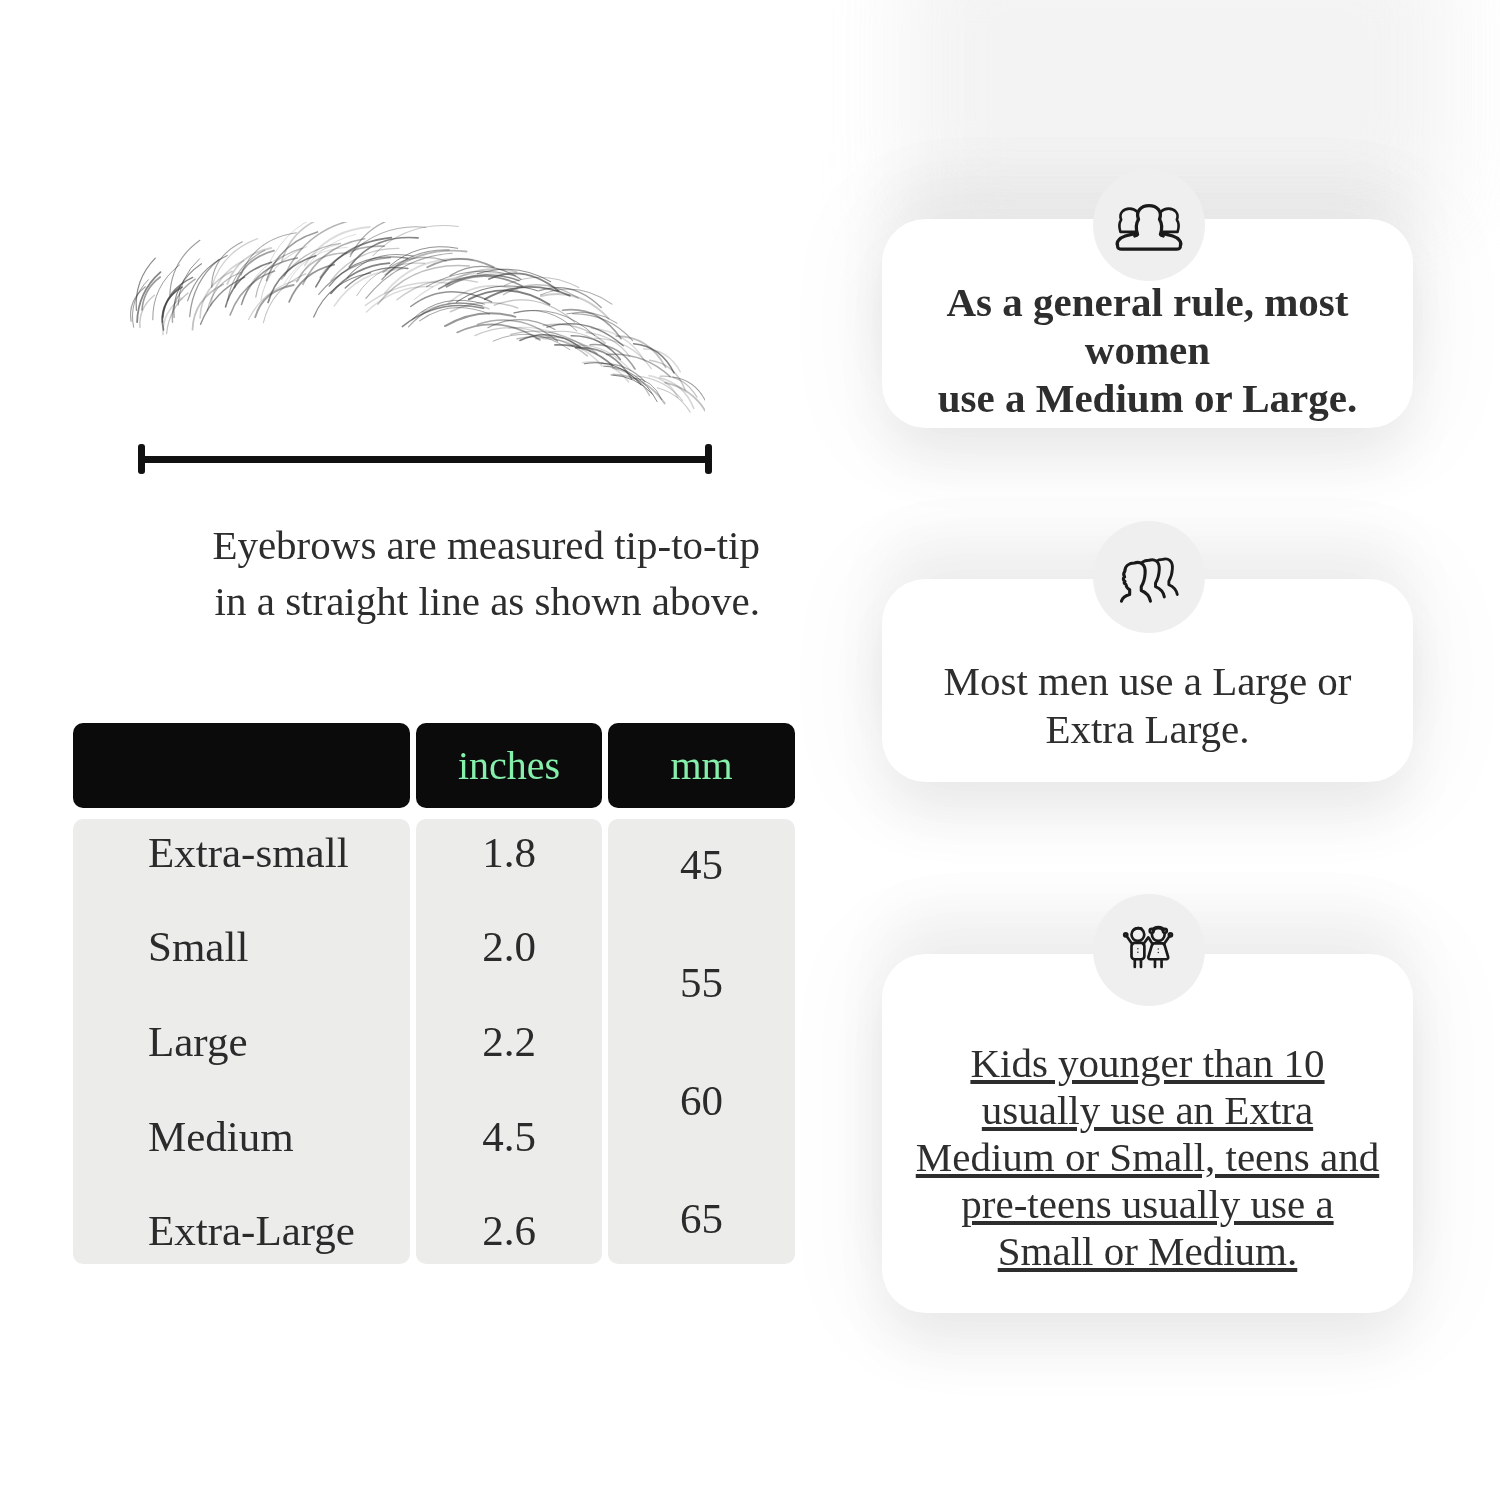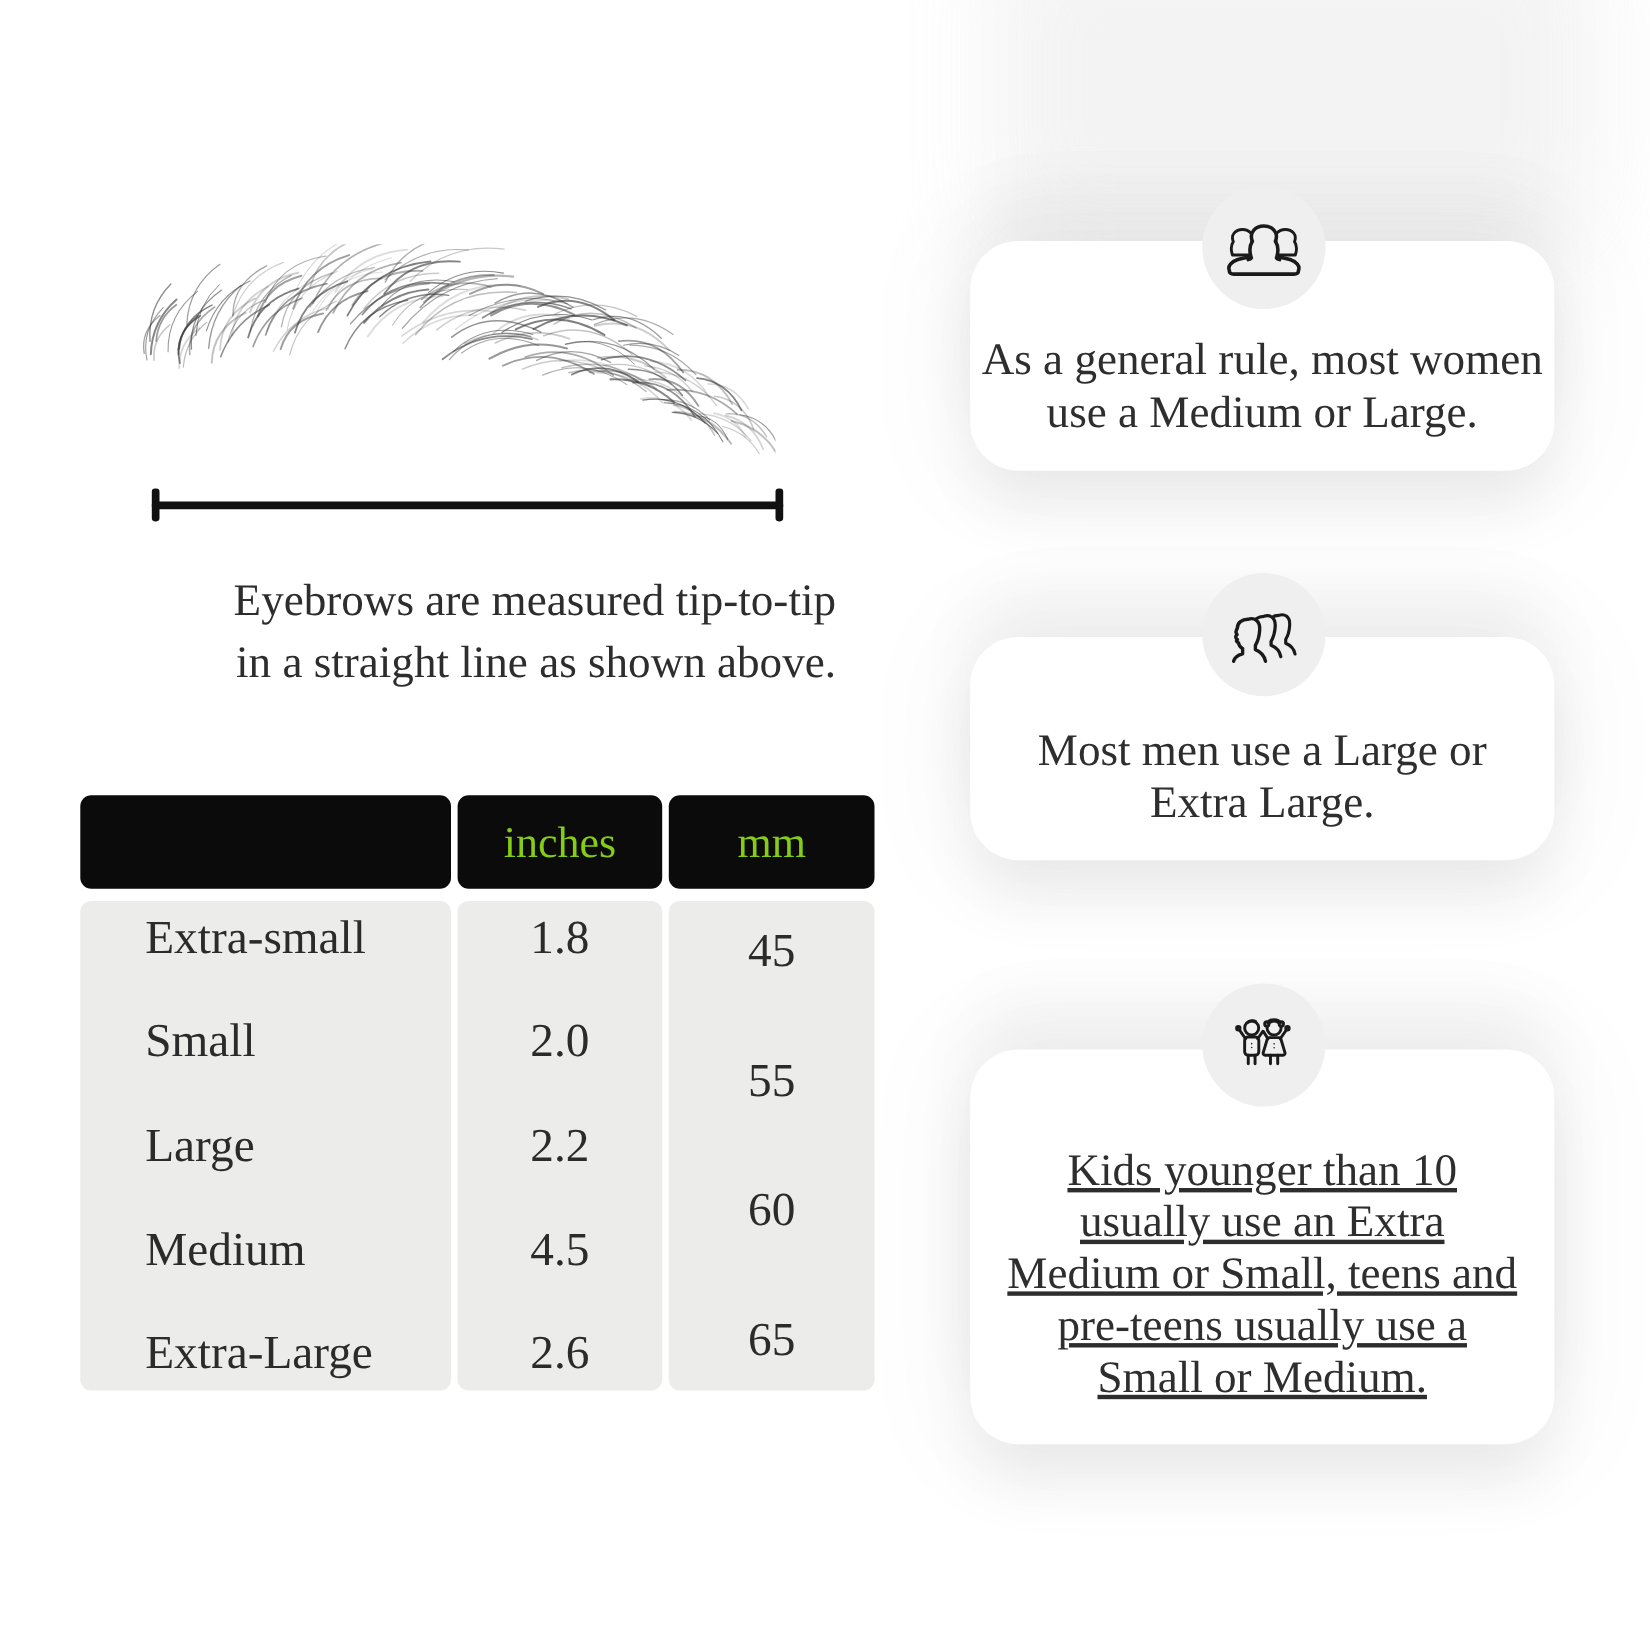--- a/index.html
+++ b/index.html
@@ -18,35 +18,35 @@
     position:absolute;left:92px;top:517px;width:668px;text-align:right;
     font-size:41px;line-height:56px;color:#2d2d2d;
   }
   
   .size-table{
     position:absolute;left:73px;top:723px;width:722px;
     display:grid;grid-template-columns:337px 186px 187px;
     grid-template-rows:85px 445px;column-gap:6px;row-gap:11px;
   }
   .th{
-    background:#0b0b0b;border-radius:10px;color:#84cc16;
+    background:#0b0b0b;border-radius:10px;color:#86efac;
     display:flex;align-items:center;justify-content:center;font-size:40px;
   }
-  .tcol{background:#ececeb;border-radius:10px;display:flex;flex-direction:column;justify-content:space-around;padding:8px 0;gap:44px;}
+  .tcol{background:#ececeb;border-radius:10px;display:flex;flex-direction:column;justify-content:space-around;padding:8px 16px;gap:44px;}
   .tcell{height:85px;display:flex;align-items:center;justify-content:center;font-size:43px;color:#2b2b2b;}
   .tcol.labels .tcell{justify-content:flex-start;padding-left:59px;}
   
   .fog{position:absolute;left:905px;top:-70px;width:545px;height:290px;background:#f1f1f1;filter:blur(45px);opacity:.85;}
   .card{
     position:absolute;left:882px;width:531px;background:#ffffff;border-radius:44px;
     box-shadow:0 -45px 60px -5px rgba(0,0,0,0.05),0 35px 55px -5px rgba(0,0,0,0.07),0 0 90px 35px rgba(0,0,0,0.028);
     display:flex;flex-direction:column;justify-content:center;align-items:center;
   }
   .card .card-text{text-align:center;font-size:41px;line-height:48px;color:#2e2e2e;}
-  .card1{top:219px;height:209px;}
+  .card1{top:219px;height:209px;font-weight:bold;}
   .card1 .card-text{padding-top:52px;}
   .card2{top:579px;height:203px;}
   .card2 .card-text{padding-top:48px;}
   .card3{top:954px;height:359px;text-decoration:underline;}
   .card3 .card-text{padding-top:48px;line-height:47px;}
   .badge{
     position:absolute;width:112px;height:112px;border-radius:50%;background:#efefef;
     display:flex;align-items:center;justify-content:center;
   }
   .badge1{left:1093px;top:169px;}

